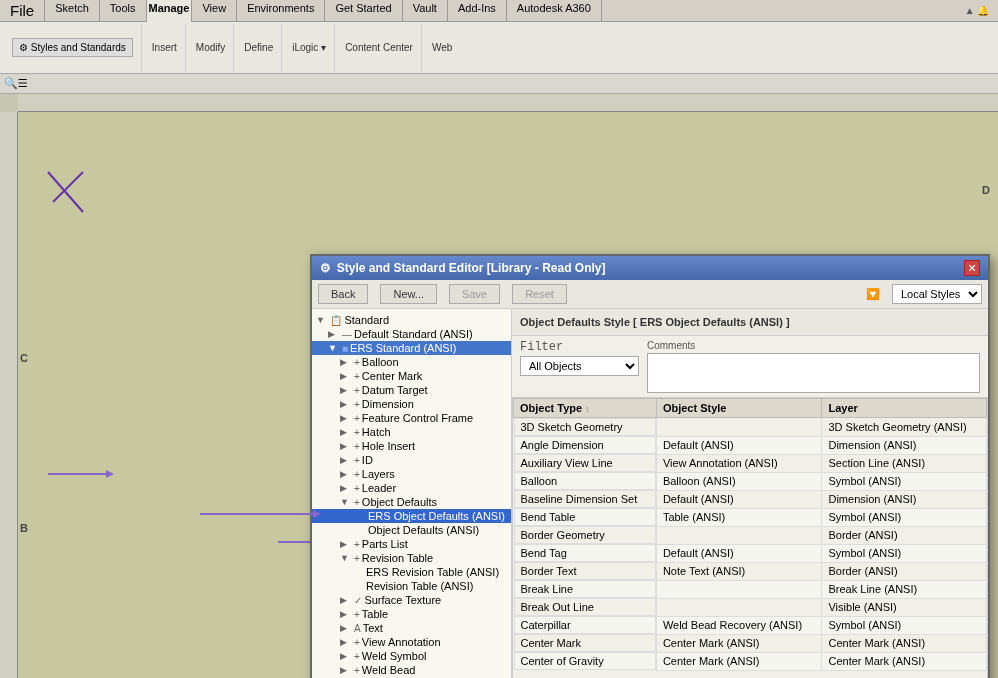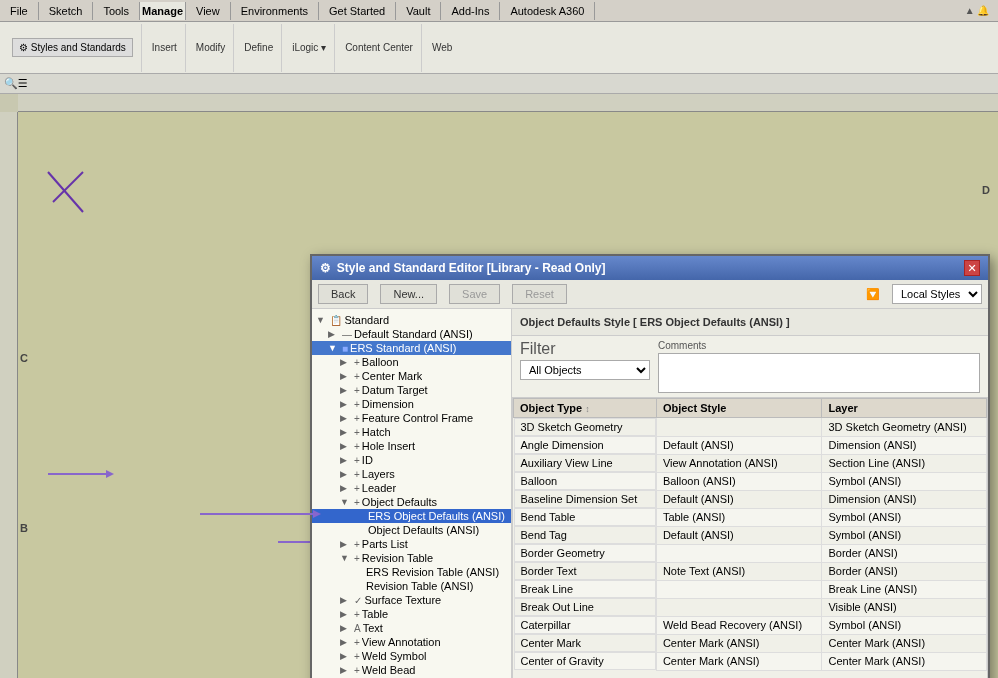--- a/index.html
+++ b/index.html
@@ -42,22 +42,22 @@
     .indent2 { padding-left: 28px; }
     .indent3 { padding-left: 40px; }
 
     
     .content-panel { flex: 1; display: flex; flex-direction: column; overflow: hidden; }
 
     .content-header { padding: 6px 8px; background: #e8e8e0; border-bottom: 1px solid #ccc; }
     .content-title { font-size: 11px; color: #333; font-weight: bold; }
     .content-section { display: flex; gap: 8px; padding: 4px 8px; }
     .filter-section { display: flex; flex-direction: column; gap: 2px; }
-    .filter-label { font-size: 16px; color: #555; }
-    .filter-select { border: 1px solid #aaa; background: white; padding: 2px 4px; font-size: 11px; width: 130px; }
+    .filter-label { font-size: 12px; color: #555; font-family: Liberation Mono, monospace; }
+    .filter-select { border: 1px solid #aaa; background: white; padding: 2px 4px; font-size: 11px; width: 119px; }
     .comments-section { flex: 1; display: flex; flex-direction: column; gap: 2px; }
     .comments-label { font-size: 10px; color: #555; }
     .comments-box { border: 1px solid #aaa; background: white; flex: 1; min-height: 40px; }
 
     
     .table-container { flex: 1; overflow: hidden; border: 1px solid #ccc; margin: 0; position: relative; }
     .data-table { width: 100%; border-collapse: collapse; font-size: 11px; }
     .data-table th { background: #ddd8cc; border: 1px solid #bbb; padding: 3px 6px; text-align: left; font-weight: bold; font-size: 11px; position: sticky; top: 0; }
     .data-table td { border: 1px solid #ddd; padding: 2px 6px; white-space: nowrap; }
     .data-table tr:nth-child(even) { background: #f5f5ef; }
@@ -70,21 +70,21 @@
     .table-scroll::-webkit-scrollbar-thumb { background: #bbb; border: 1px solid #999; }
 
     
     svg.canvas-svg { position: absolute; top: 0; left: 0; width: 100%; height: 100%; pointer-events: none; }
   </style>
 </head>
 <body>
 
 <div style="background:#d4d0c8; height:22px; display:flex; align-items:center; border-bottom:1px solid #999;">
   <span style="display:flex; gap:0;">
-    <span style="padding:3px 10px; font-size:11px; cursor:pointer; border-right:1px solid #999;">File</span>
+    <span style="padding:3px 10px; font-size:15px; cursor:pointer; border-right:1px solid #999;">File</span>
     <span style="padding:3px 10px; font-size:11px; cursor:pointer; border-right:1px solid #999;">Sketch</span>
     <span style="padding:3px 10px; font-size:11px; cursor:pointer; border-right:1px solid #999;">Tools</span>
     <span style="padding:3px 2px; font-size:11px; cursor:pointer; background:#e8e8e0; border-right:1px solid #999; font-weight:bold;">Manage</span>
     <span style="padding:3px 10px; font-size:11px; cursor:pointer; border-right:1px solid #999;">View</span>
     <span style="padding:3px 10px; font-size:11px; cursor:pointer; border-right:1px solid #999;">Environments</span>
     <span style="padding:3px 10px; font-size:11px; cursor:pointer; border-right:1px solid #999;">Get Started</span>
     <span style="padding:3px 10px; font-size:11px; cursor:pointer; border-right:1px solid #999;">Vault</span>
     <span style="padding:3px 10px; font-size:11px; cursor:pointer; border-right:1px solid #999;">Add-Ins</span>
     <span style="padding:3px 10px; font-size:11px; cursor:pointer; border-right:1px solid #999;">Autodesk A360</span>
   </span>
@@ -360,28 +360,28 @@
                     <td style="display: flex; align-items: center; gap: 4px;">Baseline Dimension Set</td>
                     <td>Default (ANSI)</td>
                     <td>Dimension (ANSI)</td>
                   </tr>
                   <tr>
                     <td style="display: flex; align-items: center; gap: 4px;">Bend Table</td>
                     <td>Table (ANSI)</td>
                     <td>Symbol (ANSI)</td>
                   </tr>
                   <tr>
+                    <td style="display: flex; align-items: center; gap: 4px;">Border Geometry</td>
+                    <td></td>
+                    <td>Border (ANSI)</td>
+                  </tr>
+                  <tr>
                     <td style="display: flex; align-items: center; gap: 4px;">Bend Tag</td>
                     <td>Default (ANSI)</td>
                     <td>Symbol (ANSI)</td>
-                  </tr>
-                  <tr>
-                    <td style="display: flex; align-items: center; gap: 4px;">Border Geometry</td>
-                    <td></td>
-                    <td>Border (ANSI)</td>
                   </tr>
                   <tr>
                     <td style="display: flex; align-items: center; gap: 4px;">Border Text</td>
                     <td>Note Text (ANSI)</td>
                     <td>Border (ANSI)</td>
                   </tr>
                   <tr>
                     <td style="display: flex; align-items: center; gap: 4px;">Break Line</td>
                     <td></td>
                     <td>Break Line (ANSI)</td>

